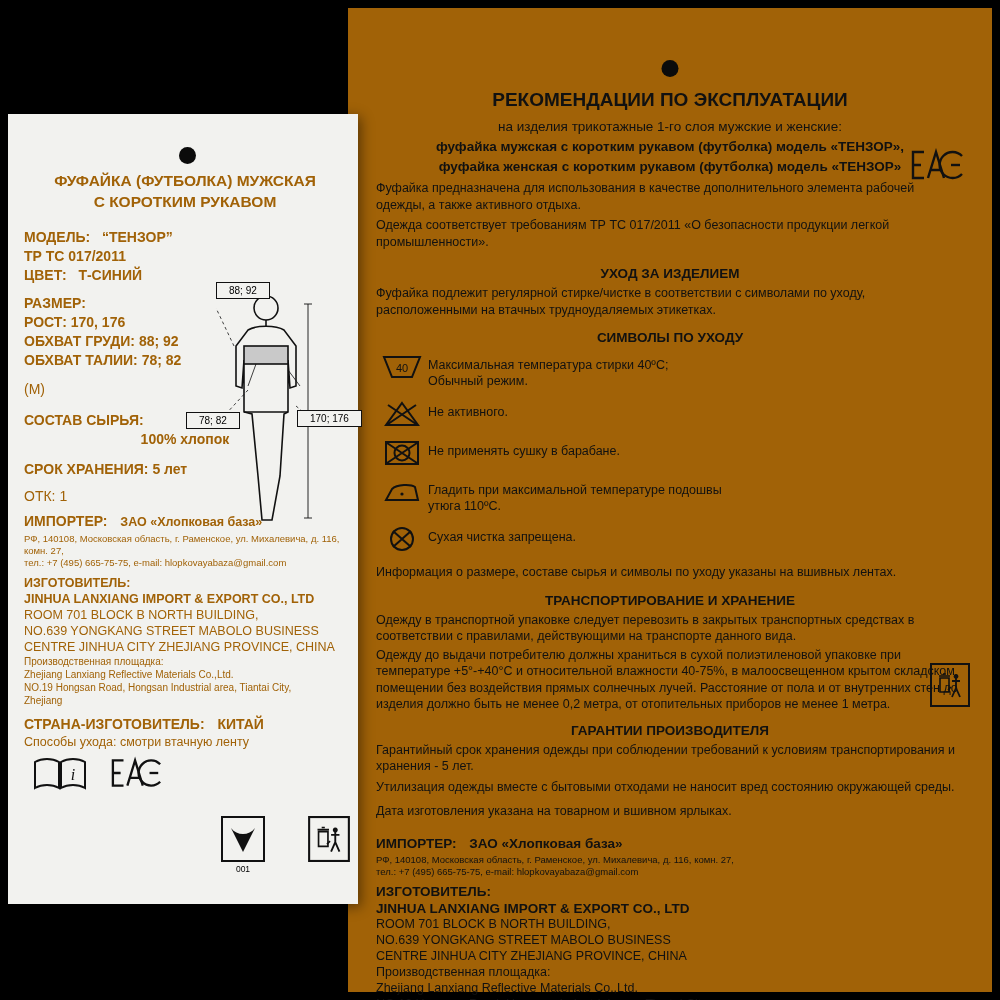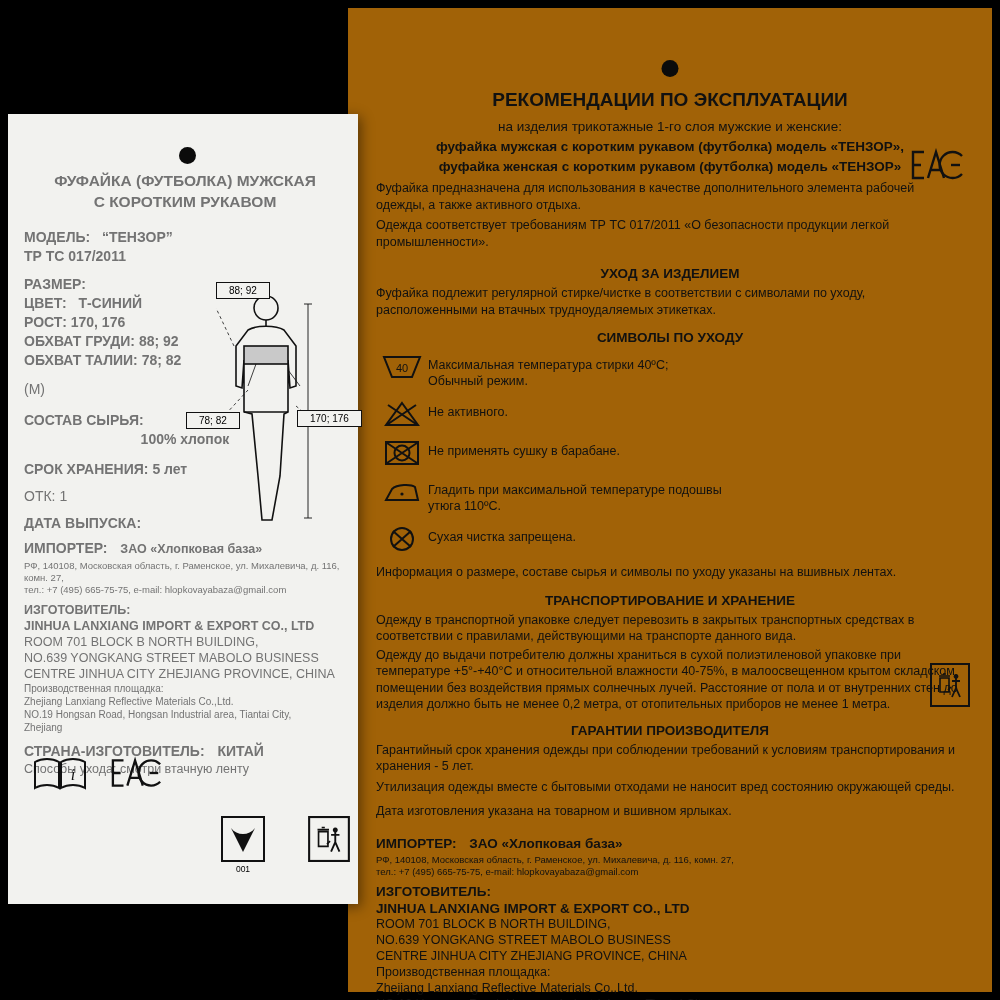--- a/index.html
+++ b/index.html
@@ -28,21 +28,21 @@
     left:8px;top:114px;width:350px;height:790px;
     background:#f2f2ef;
     box-shadow:3px 3px 12px rgba(0,0,0,.45);
   }
   #tag-left .hole{
     position:absolute;left:171px;top:33px;
     width:17px;height:17px;border-radius:50%;
     background:#0b0b0b;
   }
 
-  .pad-l{position:absolute;left:16px;top:56px;width:322px;color:#737373;}
+  .pad-l{position:absolute;left:16px;top:56px;width:322px;color:#a16207;}
   .pad-r{position:absolute;left:28px;top:80px;width:588px;color:#111;}
   .t-b{font-weight:bold;}
   .s13{font-size:12.5px;line-height:16px;}
   .s11{font-size:10px;line-height:13px;}
   .mt2{margin-top:2px;}
   .mt4{margin-top:4px;}
   .mt6{margin-top:6px;}
   .mt8{margin-top:8px;}
   .mt10{margin-top:10px;}
   .mt14{margin-top:14px;}
@@ -222,37 +222,36 @@
   <div class="pad-l">
     <div class="front-head">ФУФАЙКА (ФУТБОЛКА) МУЖСКАЯ</div>
     <div class="front-head">С КОРОТКИМ РУКАВОМ</div>
 
     <div class="spec" style="margin-top:16px;">
       <span>МОДЕЛЬ:</span>
       <span>&nbsp;</span>
       <span>“ТЕНЗОР”</span>
     </div>
     <div class="spec">ТР ТС 017/2011</div>
-    <div class="spec" style="margin-top:9px;">РАЗМЕР:</div>
     <div class="spec">
       <span>ЦВЕТ:</span>
       <span>&nbsp;</span>
       <span>Т-СИНИЙ</span>
     </div>
+    <div class="spec" style="margin-top:9px;">РАЗМЕР:</div>
     <div class="spec">РОСТ: 170, 176</div>
     <div class="spec">ОБХВАТ ГРУДИ: 88; 92</div>
     <div class="spec">ОБХВАТ ТАЛИИ: 78; 82</div>
     <div class="spec" style="font-weight:normal;margin-top:10px;">(M)</div>
 
     <div class="spec" style="margin-top:12px;">СОСТАВ СЫРЬЯ:</div>
     <div class="spec" style="font-weight:bold;text-align:center;">100% хлопок</div>
 
     <div class="spec" style="margin-top:11px;">СРОК ХРАНЕНИЯ: 5 лет</div>
     <div class="spec" style="margin-top:8px;font-weight:normal;">ОТК: 1</div>
-    <div class="spec" style="margin-top:8px;">ДАТА ВЫПУСКА:</div>
 
     <div style="margin-top:6px;">
       <span class="spec">ИМПОРТЕР:</span>
       <span class="spec">&nbsp;</span>
       <span class="s13 t-b">ЗАО «Хлопковая база»</span>
     </div>
     <div class="fine mt2" style="white-space:pre-line">РФ, 140108, Московская область, г. Раменское, ул. Михалевича, д. 116, комн. 27,
 тел.: +7 (495) 665-75-75, e-mail: hlopkovayabaza@gmail.com</div>
 
     <div class="mfr" style="margin-top:6px;font-weight:bold;">ИЗГОТОВИТЕЛЬ:</div>

